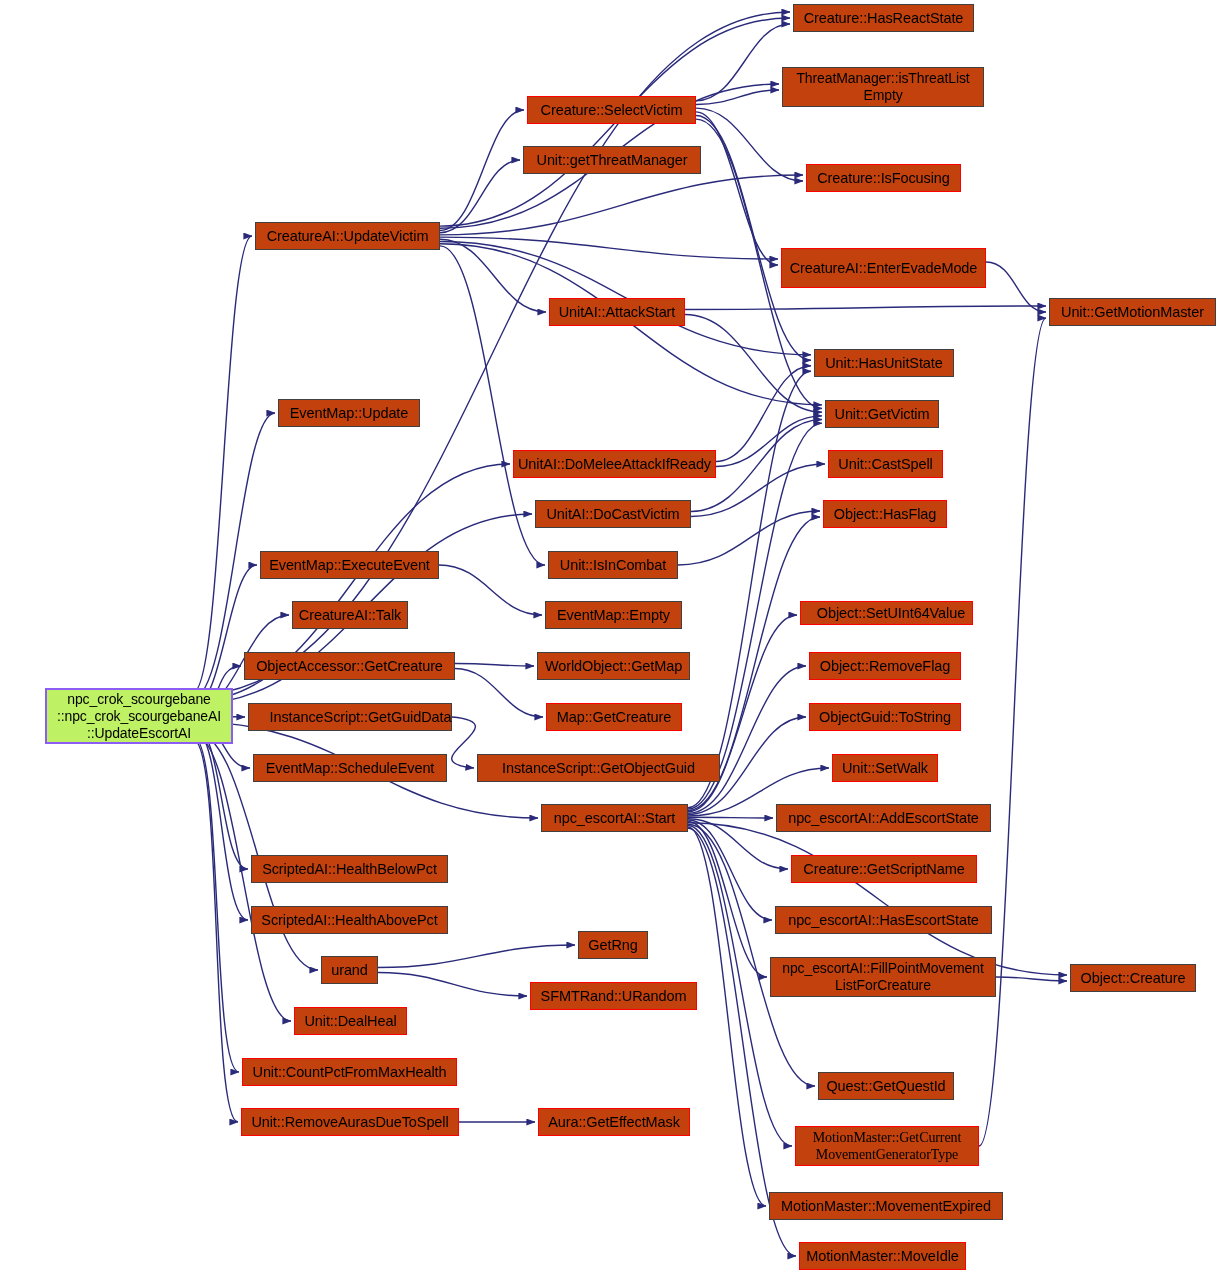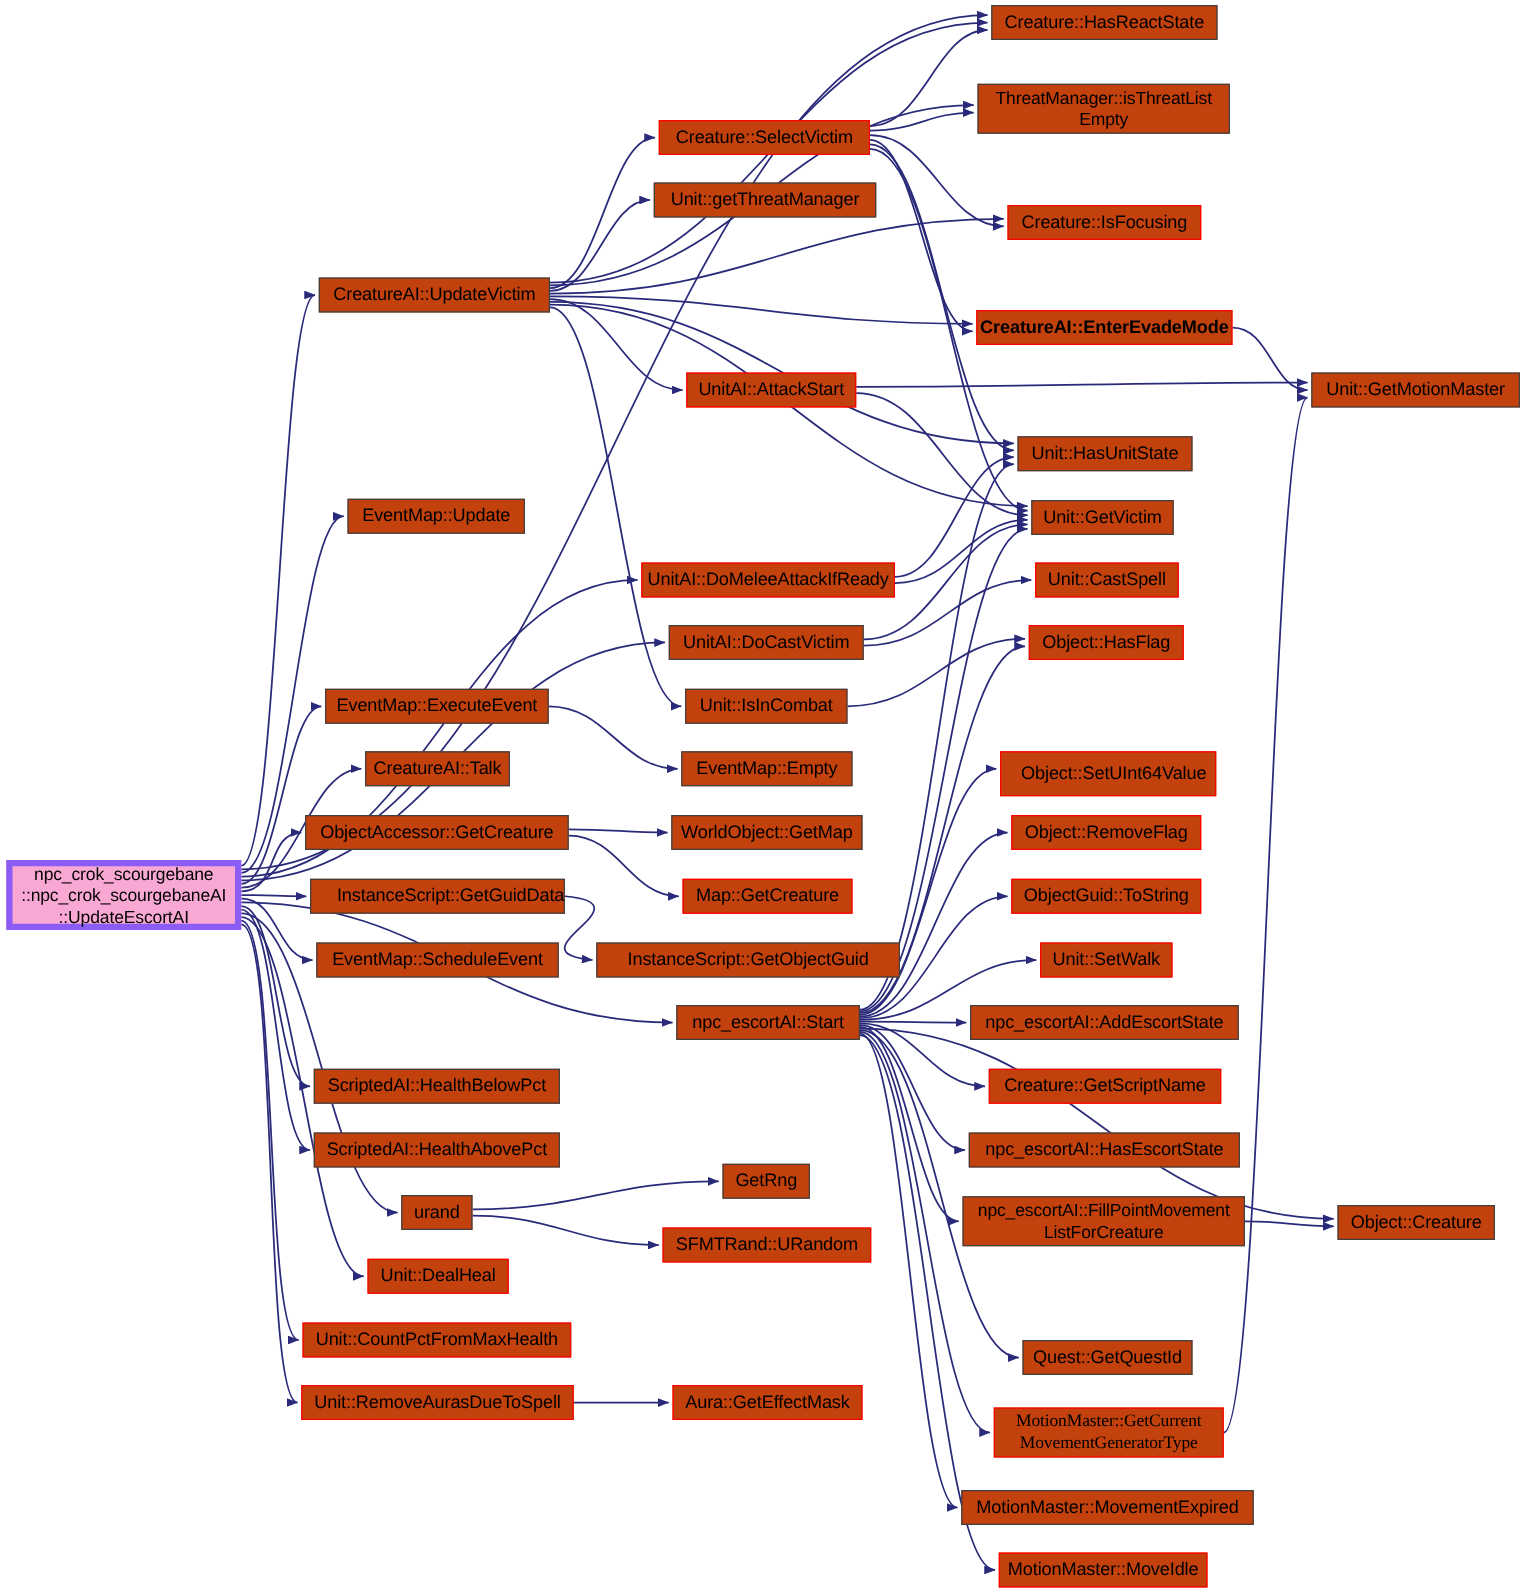--- a/index.html
+++ b/index.html
@@ -4,21 +4,21 @@
 <style>
   html,body{margin:0;padding:0;background:#ffffff;}
   body{font-family:"Liberation Sans","DejaVu Sans",sans-serif;}
   #graph{position:relative;width:1220px;height:1275px;background:#fff;overflow:hidden;}
   #edges{position:absolute;left:0;top:0;width:1220px;height:1275px;}
   .node{position:absolute;box-sizing:border-box;display:flex;align-items:center;
         justify-content:center;text-align:center;background:#c2410c;
         border:1px solid #404040;color:#000000;font-size:14.5px;line-height:17px;
         letter-spacing:-0.1px;white-space:pre-line;padding:0 3px;}
   .node.red{border:1px solid #ff0000;}
-  .node.root{background:#f9a8d4;border:5px solid #8b5cf6;}
+  .node.root{background:#bef264;border:2px solid #8b5cf6;margin-left:40px;}
 </style>
 </head>
 <body>
 
 <div id="graph">
   <svg id="edges" viewBox="0 0 1220 1275" xmlns="http://www.w3.org/2000/svg">
     <defs>
       <marker id="arrowhead" markerWidth="9" markerHeight="7" refX="8.6" refY="3.5" orient="auto" markerUnits="userSpaceOnUse">
         <polygon points="0 0, 9 3.5, 0 7" fill="#2a2a7a"></polygon>
       </marker>
@@ -96,34 +96,34 @@
       <div class="node root" style="left: 5px; top: 688px; width: 188px; height: 56px; font-size: 14px;">npc_crok_scourgebane
 ::npc_crok_scourgebaneAI
 ::UpdateEscortAI</div>
       <div class="node" style="left: 255px; top: 222px; width: 185px; height: 28px;">CreatureAI::UpdateVictim</div>
       <div class="node" style="left: 793px; top: 4px; width: 181px; height: 28px;">Creature::HasReactState</div>
       <div class="node" style="left: 782px; top: 67px; width: 202px; height: 40px; font-size: 14px;">ThreatManager::isThreatList
 Empty</div>
       <div class="node red" style="left: 527px; top: 96px; width: 169px; height: 28px;">Creature::SelectVictim</div>
       <div class="node" style="left: 523px; top: 146px; width: 178px; height: 28px;">Unit::getThreatManager</div>
       <div class="node red" style="left: 806px; top: 164px; width: 155px; height: 28px;">Creature::IsFocusing</div>
-      <div class="node red" style="left: 781px; top: 248px; width: 205px; height: 28px; font-weight: bold;">CreatureAI::EnterEvadeMode</div>
+      <div class="node red" style="left: 781px; top: 248px; width: 205px; height: 40px;">CreatureAI::EnterEvadeMode</div>
       <div class="node red" style="left: 549px; top: 298px; width: 136px; height: 28px;">UnitAI::AttackStart</div>
       <div class="node" style="left: 1049px; top: 298px; width: 167px; height: 28px;">Unit::GetMotionMaster</div>
       <div class="node" style="left: 814px; top: 349px; width: 140px; height: 28px;">Unit::HasUnitState</div>
       <div class="node" style="left: 278px; top: 399px; width: 142px; height: 28px;">EventMap::Update</div>
       <div class="node" style="left: 825px; top: 400px; width: 114px; height: 28px;">Unit::GetVictim</div>
       <div class="node red" style="left: 513px; top: 450px; width: 203px; height: 28px;">UnitAI::DoMeleeAttackIfReady</div>
       <div class="node red" style="left: 828px; top: 450px; width: 115px; height: 28px;">Unit::CastSpell</div>
       <div class="node" style="left: 535px; top: 500px; width: 156px; height: 28px;">UnitAI::DoCastVictim</div>
       <div class="node red" style="left: 823px; top: 500px; width: 124px; height: 28px;">Object::HasFlag</div>
       <div class="node" style="left: 548px; top: 551px; width: 130px; height: 28px;">Unit::IsInCombat</div>
       <div class="node" style="left: 260px; top: 551px; width: 179px; height: 28px;">EventMap::ExecuteEvent</div>
       <div class="node" style="left: 545px; top: 601px; width: 137px; height: 28px;">EventMap::Empty</div>
-      <div class="node red" style="left: 800px; top: 601px; width: 173px; height: 36px; padding-left: 12px;">Object::SetUInt64Value</div>
+      <div class="node red" style="left: 800px; top: 601px; width: 173px; height: 24px; padding-left: 12px;">Object::SetUInt64Value</div>
       <div class="node" style="left: 292px; top: 601px; width: 116px; height: 28px;">CreatureAI::Talk</div>
       <div class="node" style="left: 244px; top: 652px; width: 211px; height: 28px;">ObjectAccessor::GetCreature</div>
       <div class="node" style="left: 537px; top: 652px; width: 153px; height: 28px;">WorldObject::GetMap</div>
       <div class="node red" style="left: 809px; top: 652px; width: 152px; height: 28px;">Object::RemoveFlag</div>
       <div class="node" style="left: 248px; top: 703px; width: 204px; height: 28px; padding-left: 24px;">InstanceScript::GetGuidData</div>
       <div class="node red" style="left: 546px; top: 703px; width: 136px; height: 28px;">Map::GetCreature</div>
       <div class="node red" style="left: 809px; top: 703px; width: 152px; height: 28px;">ObjectGuid::ToString</div>
       <div class="node" style="left: 253px; top: 754px; width: 194px; height: 28px;">EventMap::ScheduleEvent</div>
       <div class="node" style="left: 477px; top: 754px; width: 243px; height: 28px;">InstanceScript::GetObjectGuid</div>
       <div class="node red" style="left: 832px; top: 754px; width: 106px; height: 28px;">Unit::SetWalk</div>

